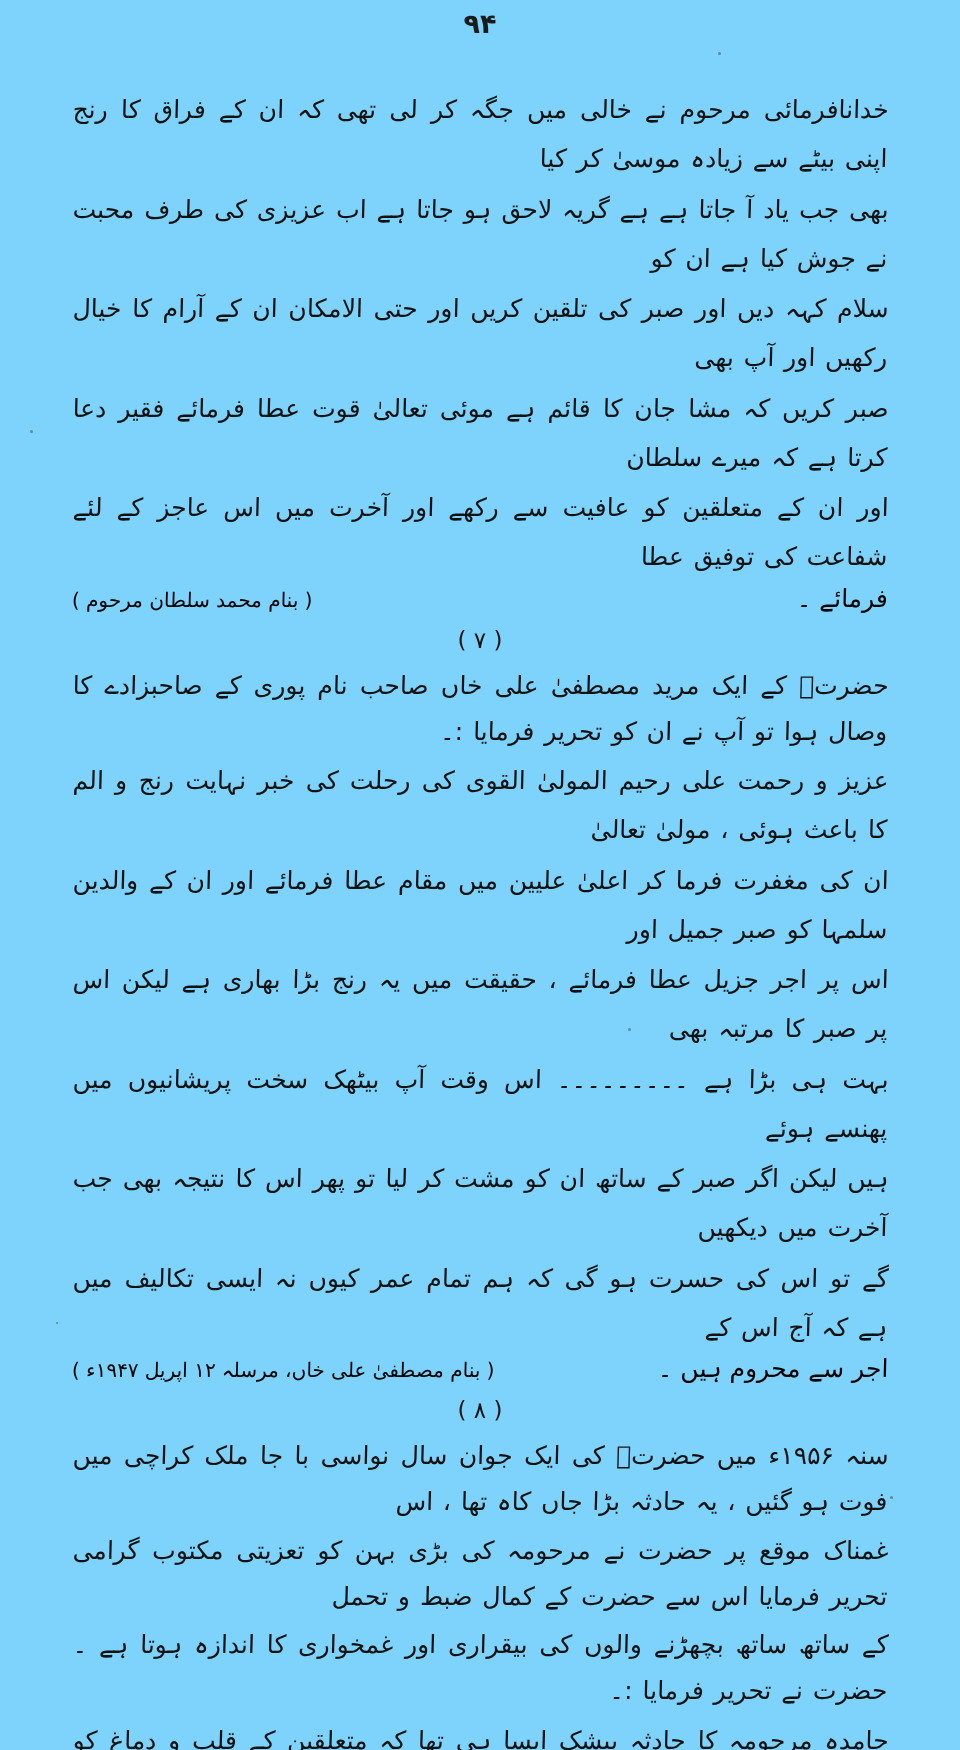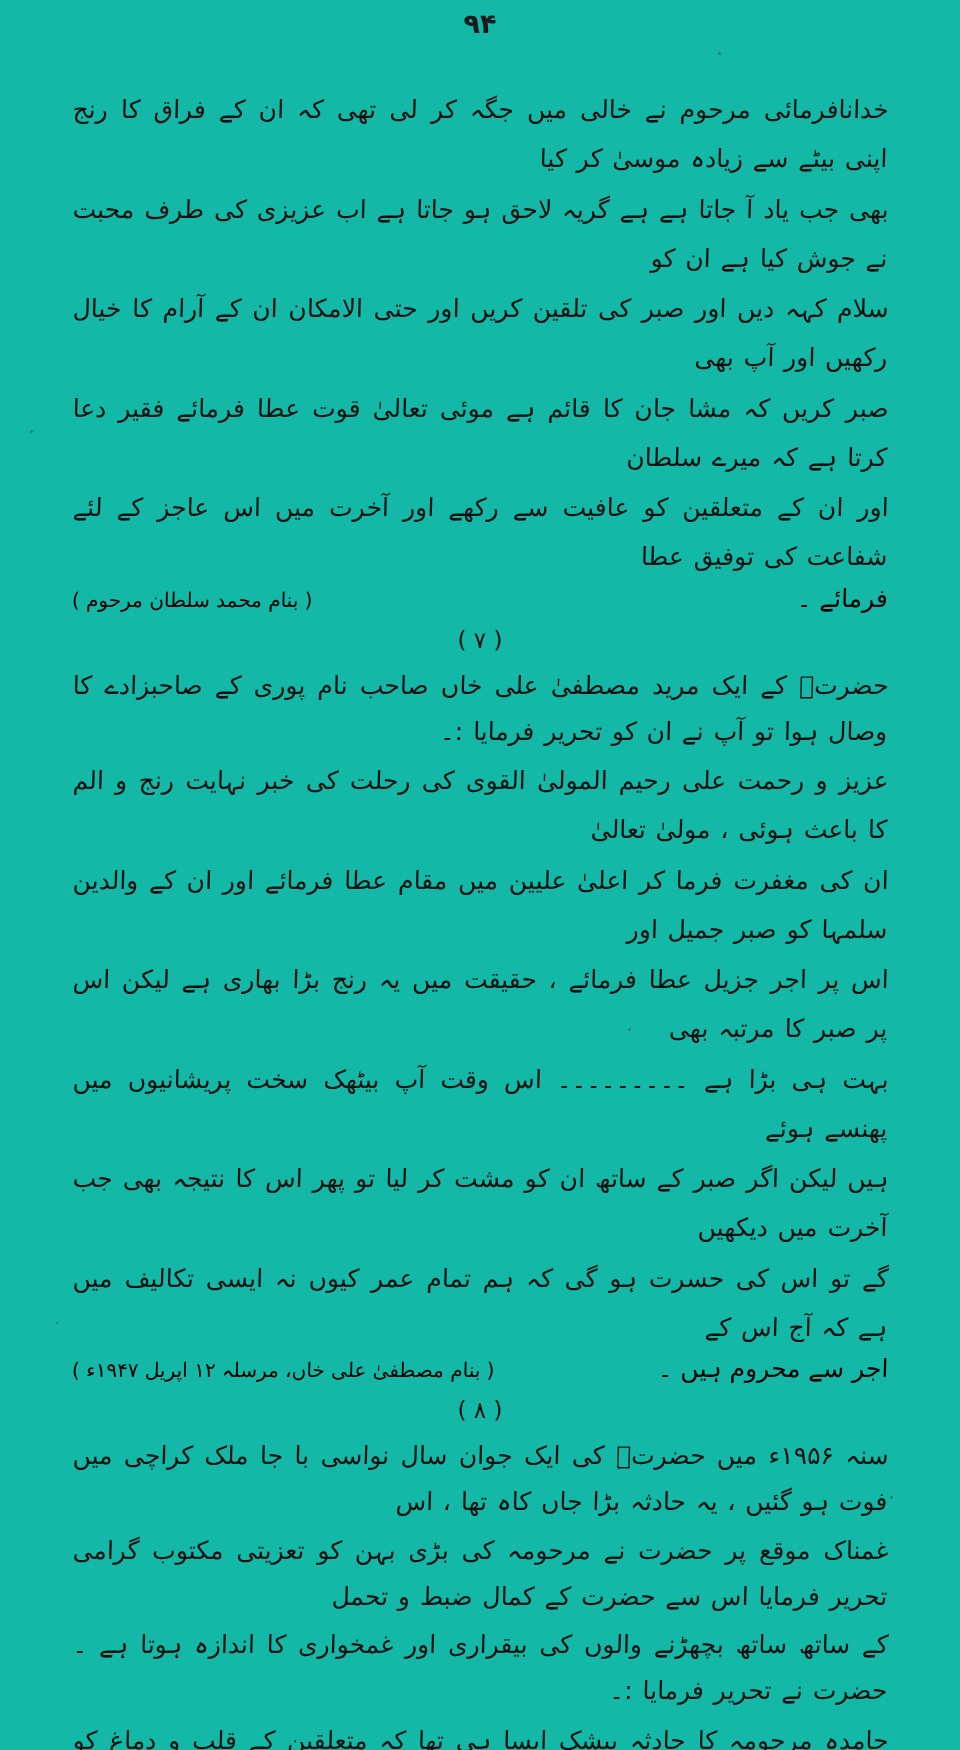--- a/index.html
+++ b/index.html
@@ -7,21 +7,21 @@
     padding: 0;
     background: #ffffff;
   }
   body {
     font-family: "DejaVu Sans", sans-serif;
   }
   .page {
     position: relative;
     width: 960px;
     height: 1750px;
-    background: #14b8a6;
+    background: #7dd3fc;
     overflow: hidden;
   }
   .page-number {
     position: absolute;
     top: 8px;
     left: 0;
     width: 100%;
     text-align: center;
     font-size: 27px;
     font-weight: bold;

